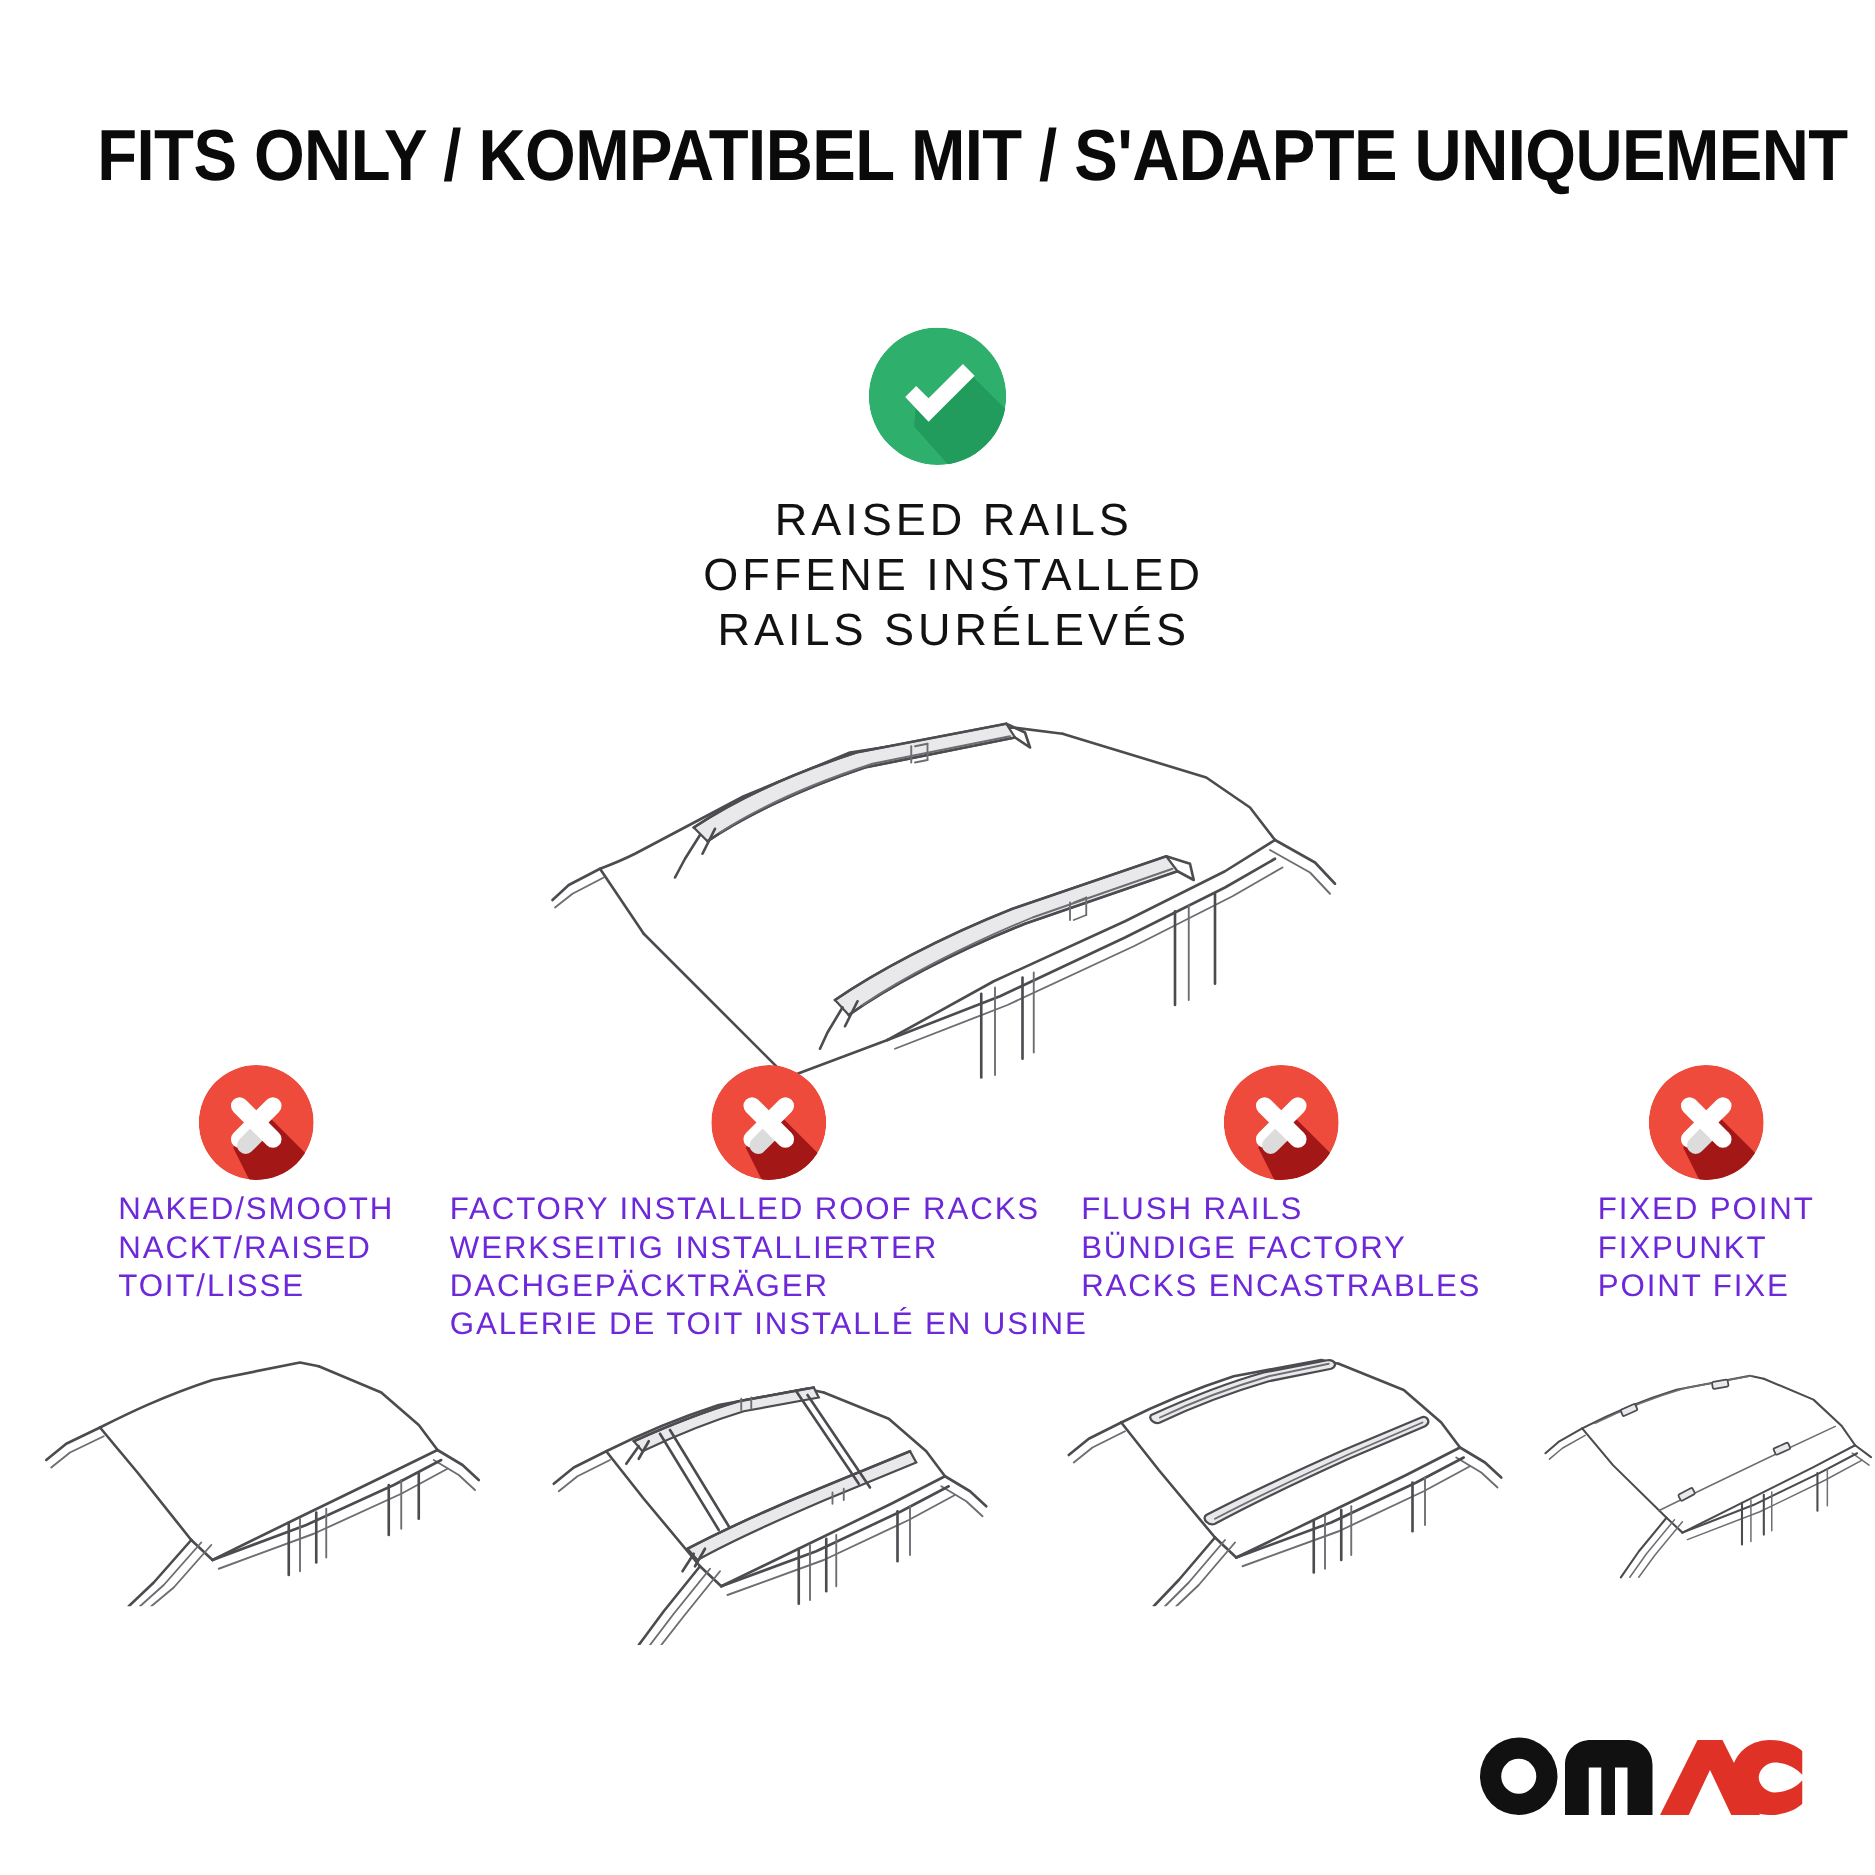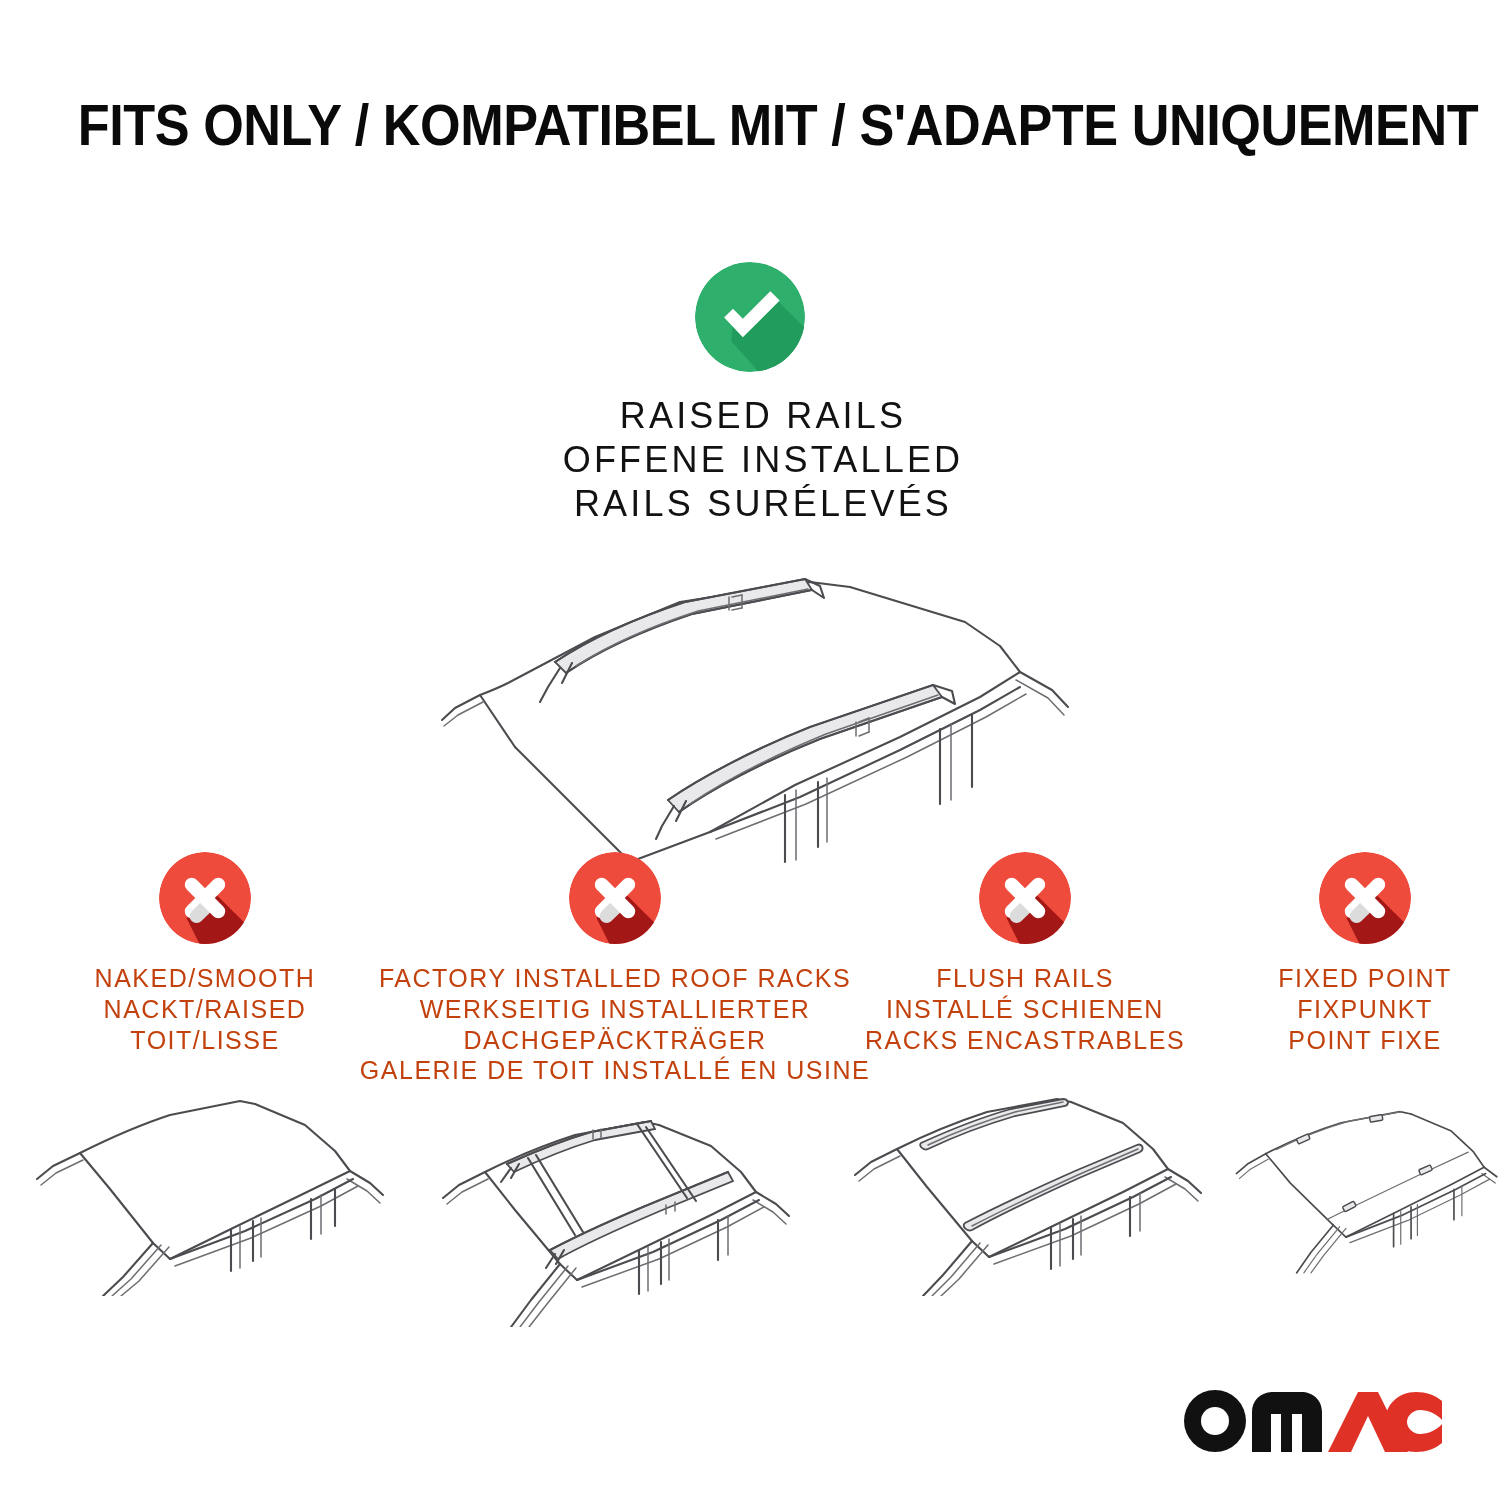--- a/index.html
+++ b/index.html
@@ -75,27 +75,26 @@
   .item-0{width:410px;}
   .item-1{width:410px;}
   .item-2{width:410px;}
   .item-3{width:270px;}
 
   .cross-icon{
     width:92px;height:92px;
     display:block;
   }
   .notfit-caption{
-    margin-top:19px;
+    margin-top:8px;
     font-size:25px;
     line-height:1.23;
-    color:#c2410c;
+    color:#6d28d9;
     font-weight:400;
     letter-spacing:1.5px;
-    text-align:center;
     white-space:nowrap;
   }
   .notfit-illustration{
     width:100%;
     height:225px;
     display:block;
   }
   .illo-wrap{
     margin-top:16px;
     width:100%;
@@ -342,21 +341,21 @@
         <g fill="#DCDCDC">
             <rect x="50" y="50" width="15" height="28" rx="7.5" transform="rotate(45 50 50)"></rect>
           </g>
         <g fill="#FFFFFF">
             <rect x="42.5" y="22" width="15" height="56" rx="7.5" transform="rotate(-45 50 50)"></rect>
           </g>
       </g>
     </svg>
     <div class="notfit-caption">
       <div>FLUSH RAILS</div>
-      <div>INSTALLÉ SCHIENEN</div>
+      <div>BÜNDIGE FACTORY</div>
       <div>RACKS ENCASTRABLES</div>
     </div>
     <div class="illo-wrap">
       <svg class="notfit-illustration" viewBox="0 0 400 225">
         <path class="sketch" d="M72,78 C92,68 122,54 162,41 L232,28 L246,31"></path>
         <path class="sketch" d="M246,31 L298,52 L328,78 L343,98"></path>
         <path class="sketch" d="M343,98 L300,120 L230,154 L164,186"></path>
         <path class="sketch" d="M72,78 L102,116 L147,170"></path>
         <path class="sketch" d="M147,170 L164,186"></path>
         <path class="sketch" d="M72,78 L46,91 L30,104"></path>

